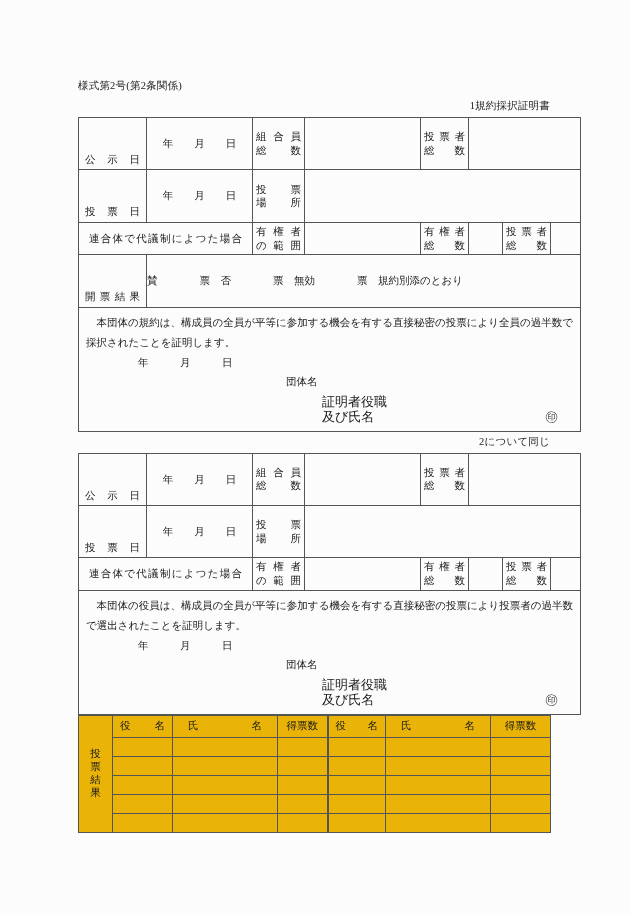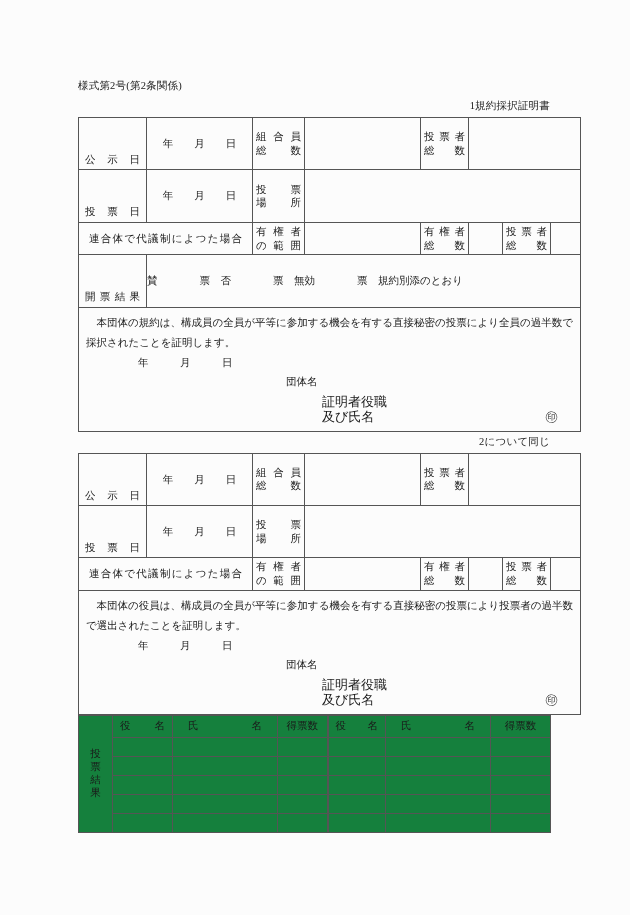--- a/index.html
+++ b/index.html
@@ -150,21 +150,21 @@
   
   table.results {
     border-collapse: collapse;
     width: 472px;
     table-layout: fixed;
     font-size: 10.5px;
   }
   table.results td {
     border: 1px solid #555;
     padding: 0;
-    background: #15803d;
+    background: #eab308;
     height: 18px;
   }
   table.results td.vlabel {
     text-align: center;
     vertical-align: middle;
     padding: 2px 1px;
     line-height: 1.22;
   }
   table.results td.vlabel span {
     display: block;

